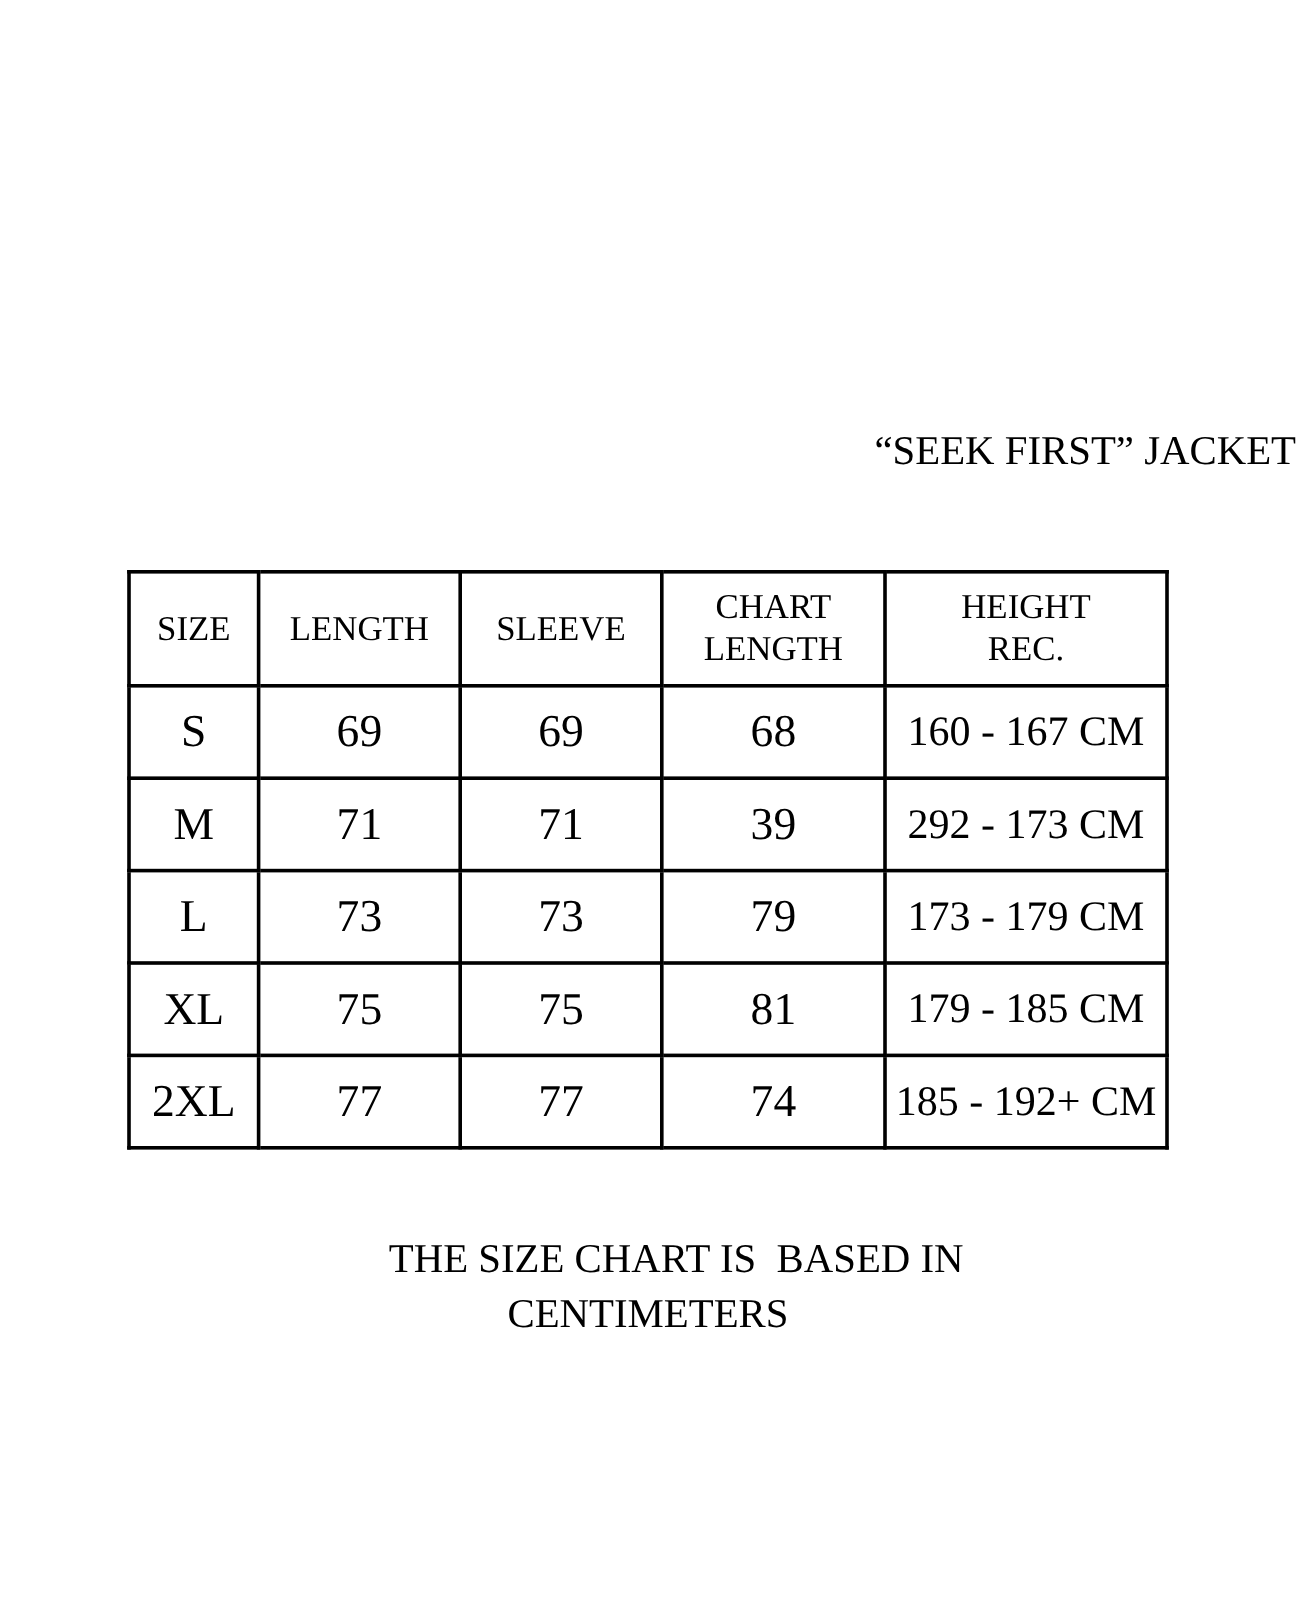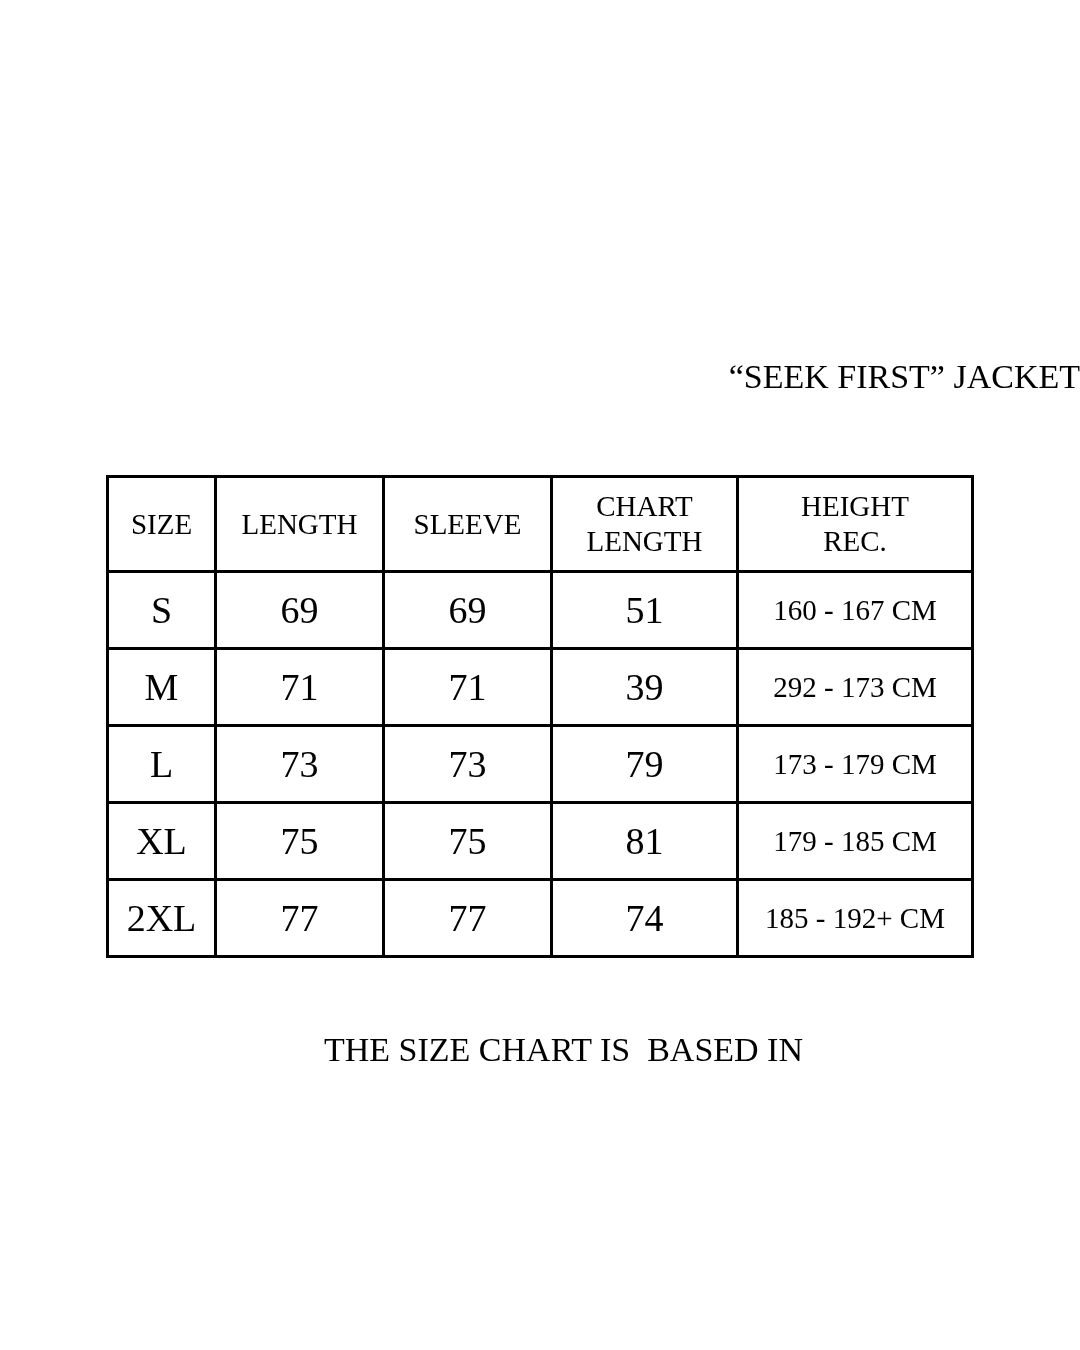--- a/index.html
+++ b/index.html
@@ -2,21 +2,21 @@
 <html><head>
 <meta charset="utf-8">
 <style>
   html, body { margin:0; padding:0; background:#ffffff; }
   body { width:1080px; height:1350px; position:relative; font-family:"Liberation Serif", serif; color:#000; }
   .title { position:absolute; top:358px; left:0; width:1080px; text-align:right; font-size:34px; }
   table { position:absolute; top:475px; left:106px; border-collapse:collapse; }
   td, th { border:3px solid #000; text-align:center; vertical-align:middle; font-weight:normal; padding:0; }
   th { height:92px; font-size:29px; line-height:35px; }
   td { height:74px; font-size:38px; }
-  td.height { font-size:29px; }
+  td.height { font-size:35px; }
   .c0 { width:105px; } .c1 { width:165px; } .c2 { width:165px; } .c3 { width:183px; } .c4 { width:232px; }
   .footer { position:absolute; top:1027px; left:0; width:1080px; text-align:center; font-size:34px; line-height:46px; }
 </style>
 </head>
 <body>
 
 <div class="title">“SEEK FIRST” JACKET</div>
 
 <table>
   <tbody>
@@ -30,21 +30,21 @@
     </th>
     <th class="c4">
       <div>HEIGHT</div>
       <div>REC.</div>
     </th>
   </tr>
   <tr>
     <td>S</td>
     <td>69</td>
     <td>69</td>
-    <td>51</td>
+    <td>68</td>
     <td class="height">160 - 167 CM</td>
   </tr>
   <tr>
     <td>M</td>
     <td>71</td>
     <td>71</td>
     <td>39</td>
     <td class="height">292 - 173 CM</td>
   </tr>
   <tr>
@@ -66,13 +66,14 @@
     <td>77</td>
     <td>77</td>
     <td>74</td>
     <td class="height">185 - 192+ CM</td>
   </tr>
 </tbody>
   </table>
 
 <div class="footer">
   <div style="white-space:pre;padding-left:47px;">THE SIZE CHART IS  BASED IN</div>
+  <div>CENTIMETERS</div>
 </div>
 
 </body></html>

